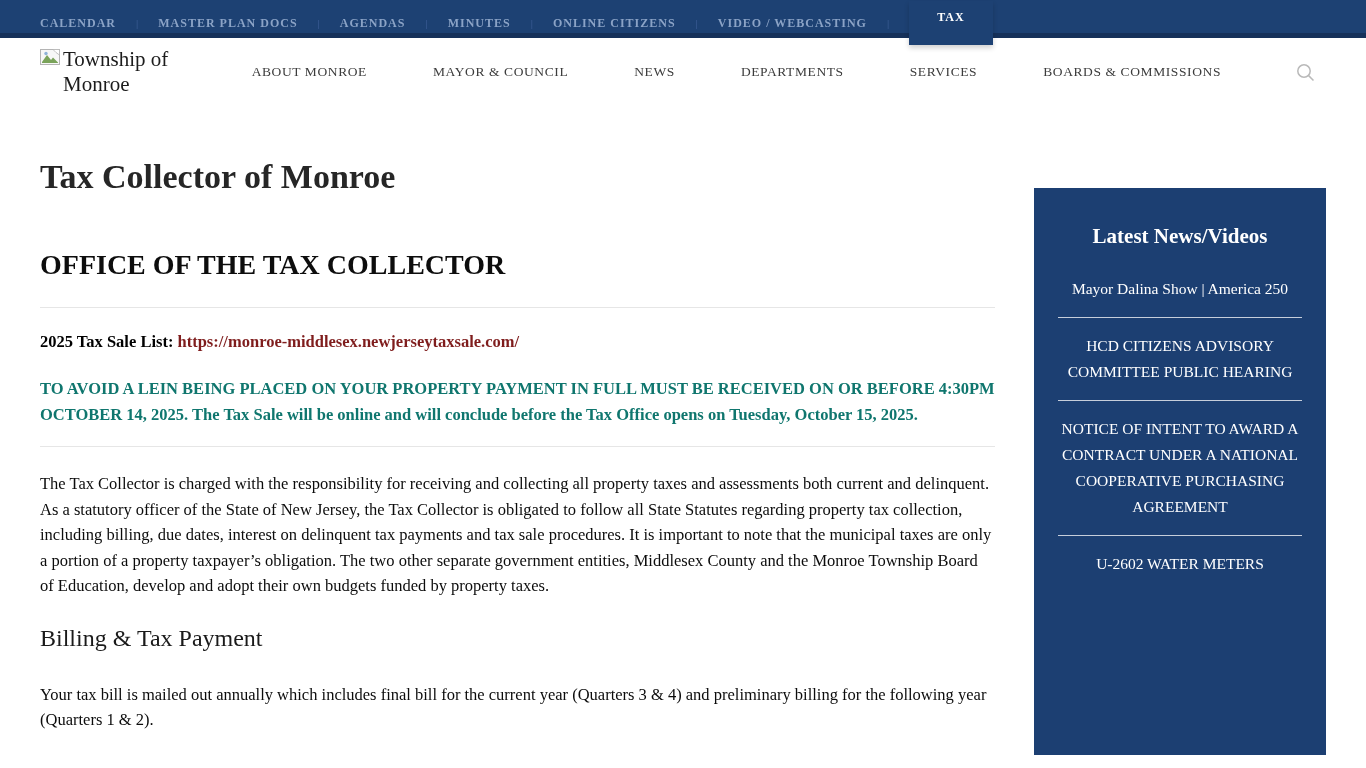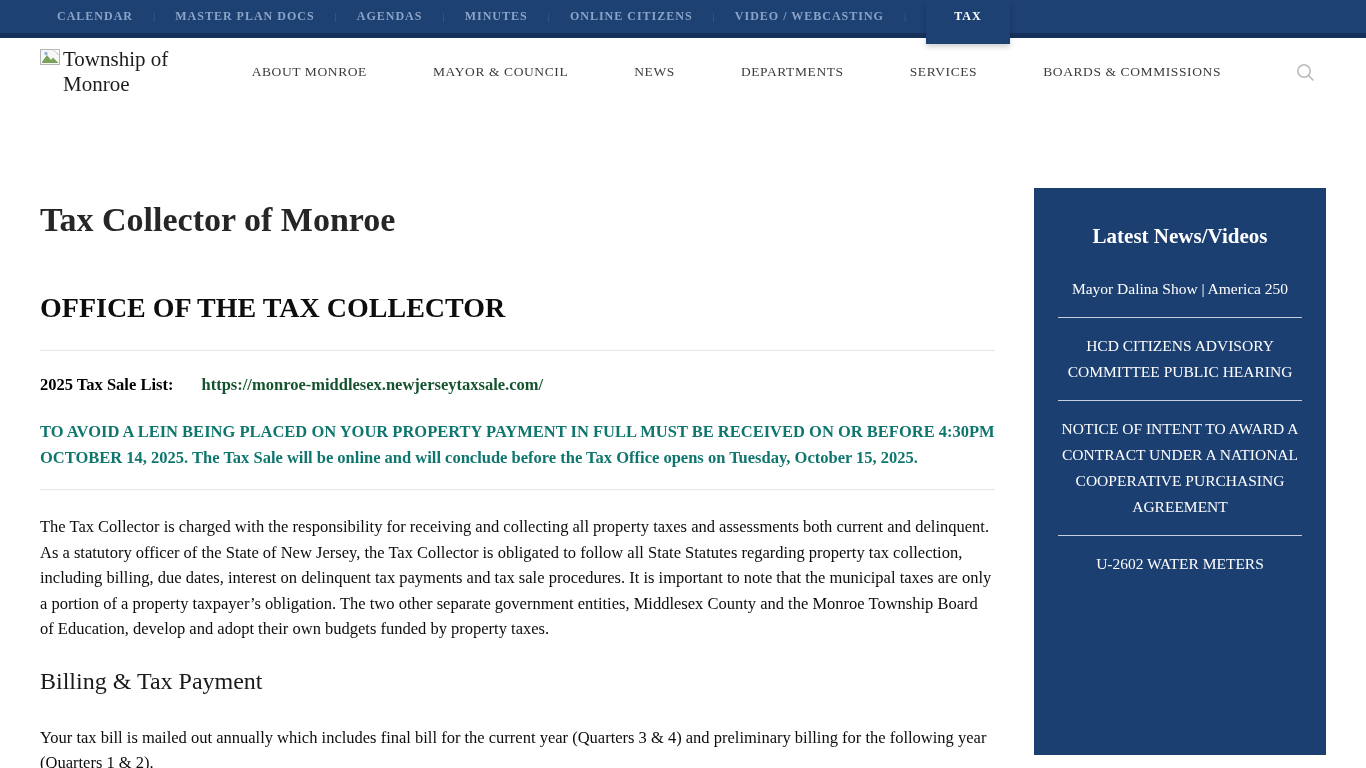--- a/index.html
+++ b/index.html
@@ -2,21 +2,21 @@
 <html><head>
 <meta charset="utf-8">
 <style>
   * { margin:0; padding:0; box-sizing:border-box; }
   html,body { width:1366px; height:768px; background:#ffffff; overflow:hidden;
               font-family:"Liberation Serif", serif; }
 
   
   .topbar { position:relative; height:38px; background:#1d4173;
             border-bottom:0; }
-  .topbar-inner { display:flex; align-items:flex-start; height:46px; padding-left:57px; }
+  .topbar-inner { display:flex; align-items:center; height:46px; padding-left:40px; }
   .topbar-strip { position:absolute; left:0; top:33px; width:100%; height:5px;
                   background:#16315a; z-index:1; }
   .topbar-item { display:inline-block; line-height:33px; color:#8ba3c6;
                  font-size:12px; font-weight:bold; letter-spacing:1px;
                  text-decoration:none; cursor:pointer; white-space:nowrap; }
   .topbar-sep { line-height:33px; color:#41609a; font-size:11px; margin:0 20px; }
   .topbar-item.active { background:#1d4173; color:#ffffff; height:44px;
                         line-height:33px; padding:0 28px; margin-left:0;
                         position:relative; z-index:2;
                         box-shadow:0 3px 5px rgba(0,0,0,0.18); }
@@ -27,27 +27,27 @@
   .logo svg { margin:2px 3px 0 0; }
   .logo-text { font-size:21px; color:#1c1c1c; }
   .mainnav { margin-left:auto; display:flex; align-items:center;gap:36px; }
   .mainnav a { color:#3c3c3c; font-size:13.5px; letter-spacing:0.6px;
                text-decoration:none; margin-left:30px; cursor:pointer; white-space:nowrap; }
   .search-btn { margin-left:38px; margin-right:10px; cursor:pointer; display:flex; align-items:center; }
 
   
   .main { display:flex; align-items:flex-start; padding:0 40px; }
   .content { width:955px; }
-  .page-title { font-size:34px; font-weight:bold; color:#262626; margin-top:93px; }
+  .page-title { font-size:34px; font-weight:bold; color:#262626; margin-top:50px; }
   .section-title { font-size:28px; font-weight:bold; color:#0d0d0d; margin-top:53px; }
   .content hr { border:none; border-top:1px solid #e6e6e6; }
   .hr1 { margin-top:26px; }
   .hr2 { margin-top:18px; }
   .tax-sale { margin-top:24px; font-size:16.5px; font-weight:bold; color:#000; }
-  .tax-sale a { color:#14532d; font-weight:bold; text-decoration:none; cursor:pointer;margin-left:24px; }
+  .tax-sale a { color:#7f1d1d; font-weight:bold; text-decoration:none; cursor:pointer; }
   .warning { margin-top:24px; font-size:16.5px; font-weight:bold; color:#0f766e; line-height:26px; }
   .intro { margin-top:24px; font-size:16.5px; color:#0c0c0c; line-height:25.5px; }
   .billing-heading { font-size:24px; font-weight:normal; color:#1a1a1a; margin-top:26px; }
   .billing-text { margin-top:30px; font-size:16.5px; color:#0c0c0c; line-height:25.5px; }
 
   
   .sidebar { width:292px; margin-left:39px; margin-top:80px; min-height:567px;
              background:#1c3f72; color:#fff; text-align:center;
              padding:36px 24px 40px 24px; }
   .sidebar-title { font-size:21px; font-weight:bold; margin-bottom:12px; }

